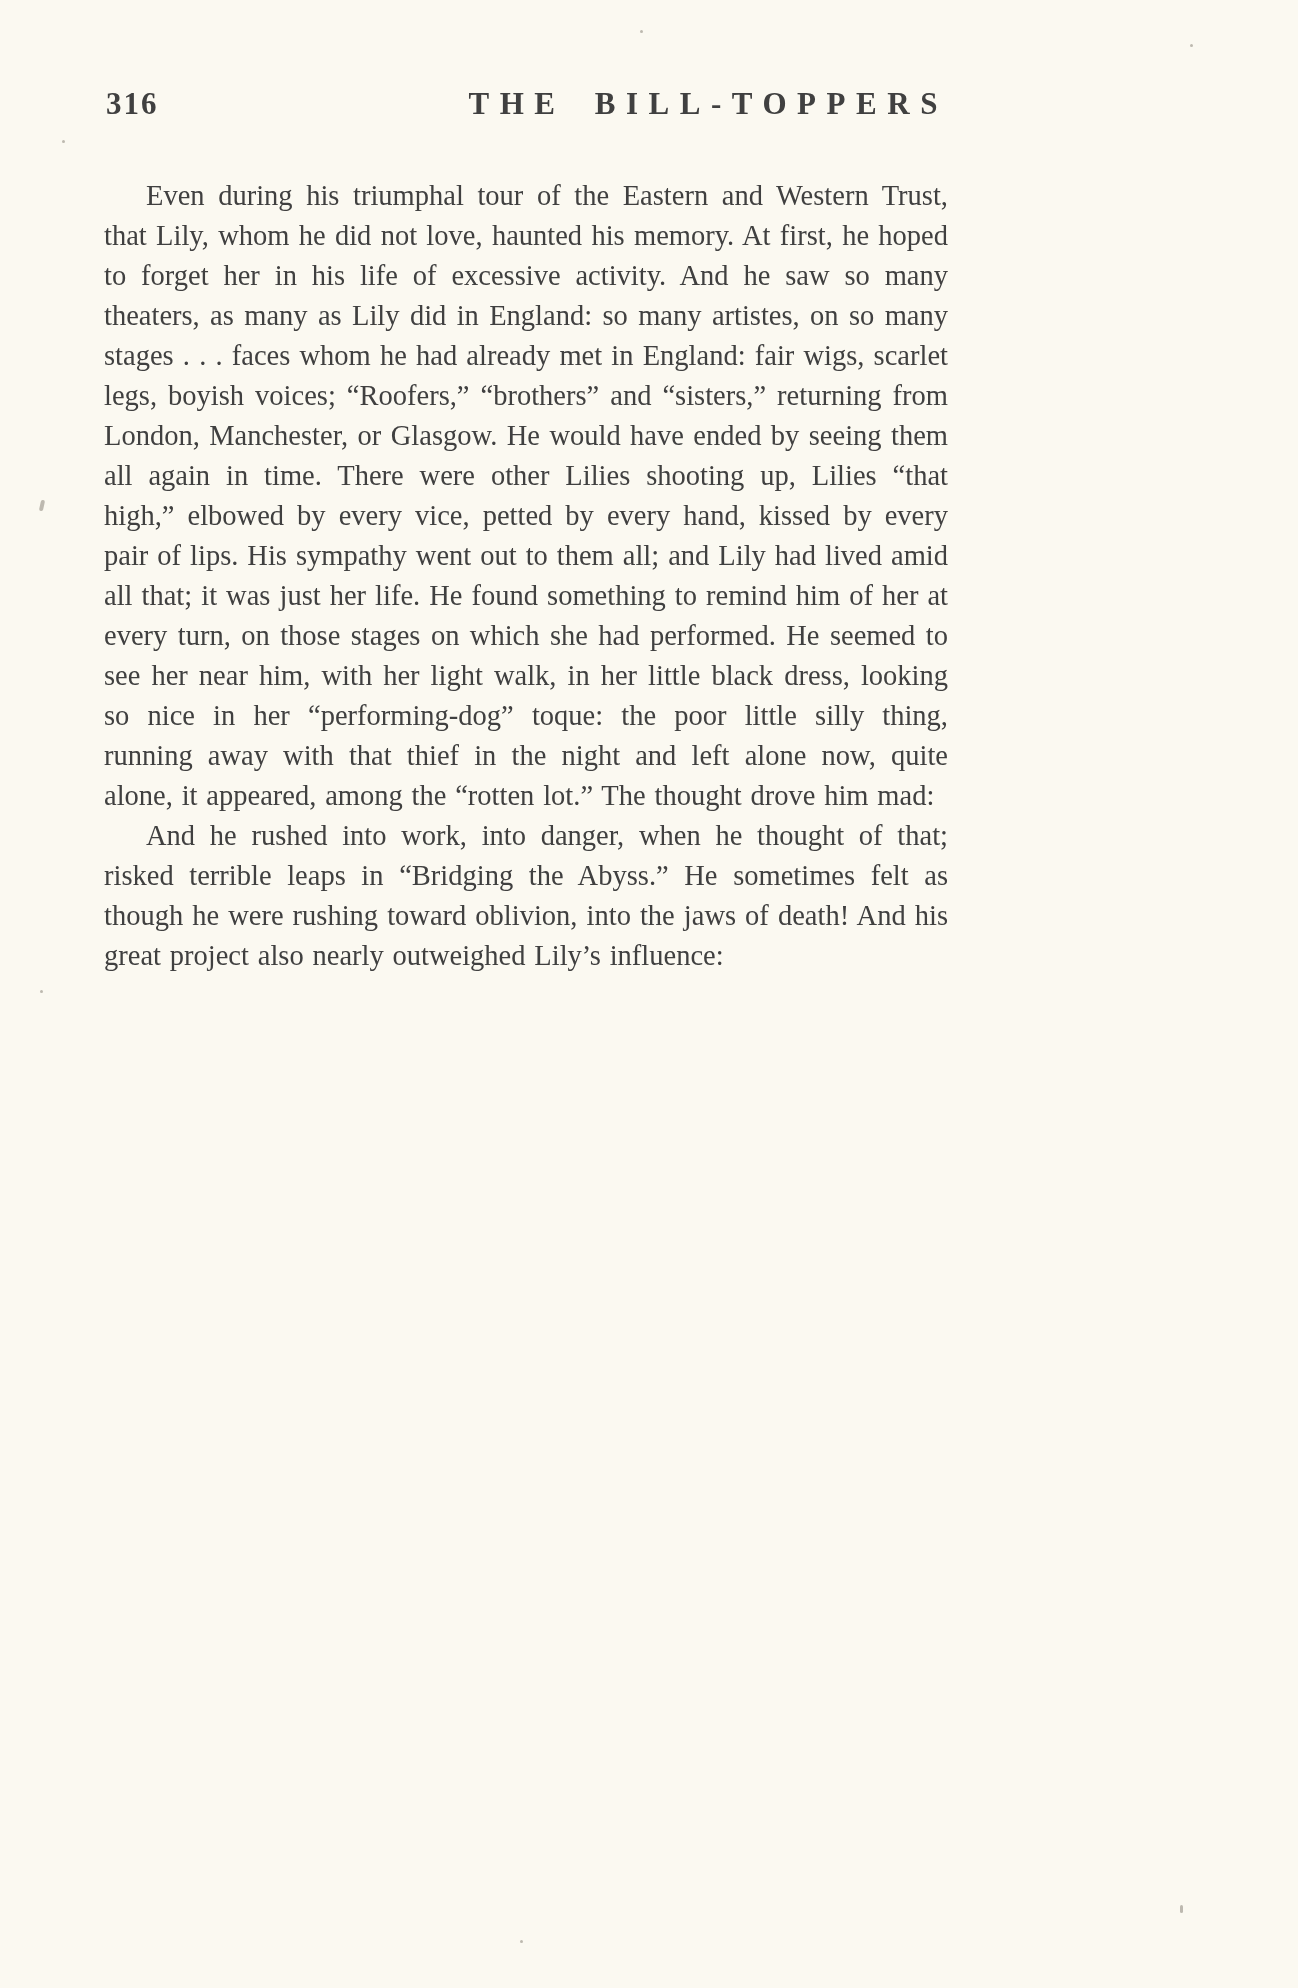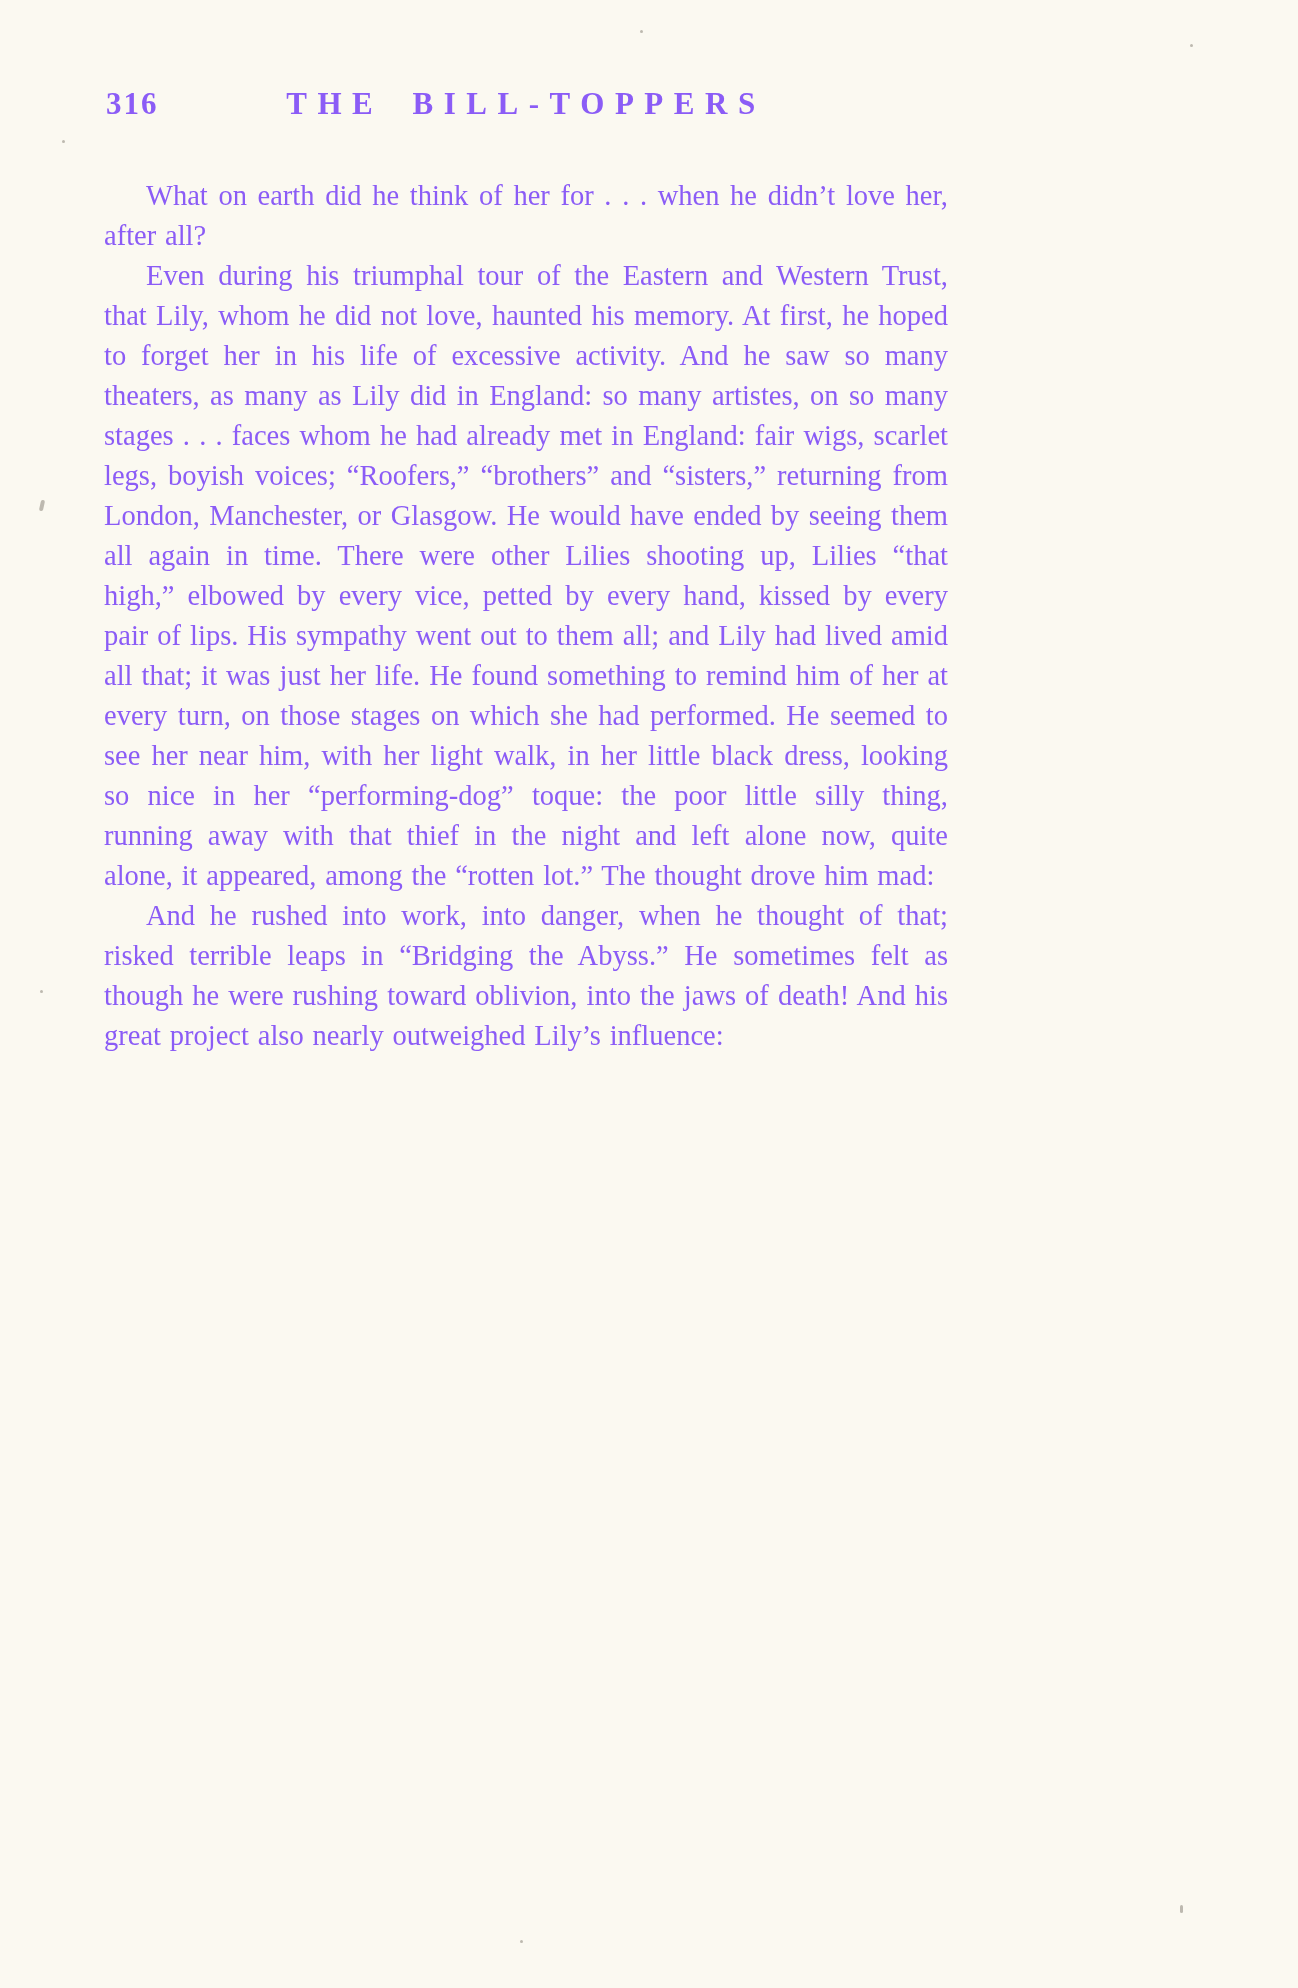--- a/index.html
+++ b/index.html
@@ -11,21 +11,21 @@
     height: 1988px;
     background: #e9e6de;
     overflow: hidden;
   }
   .page {
     position: relative;
     width: 1298px;
     height: 1988px;
     background: #fbf9f1;
     font-family: "Liberation Serif", "DejaVu Serif", serif;
-    color: #8b5cf6;
+    color: #404040;
   }
   .content {
     position: absolute;
     left: 104px;
     top: 86px;
     width: 844px;
   }
   .header {
     position: relative;
     height: 44px;
@@ -34,21 +34,21 @@
   .pagenum {
     position: absolute;
     left: 2px;
     top: 0;
     font-size: 31px;
     font-weight: bold;
     letter-spacing: 2px;
   }
   .title {
     display: block;
-    text-align: center;
+    text-align: right;
     font-size: 31px;
     font-weight: bold;
     letter-spacing: 0.34em;
     word-spacing: 0.35em;
     white-space: nowrap;
   }
   .para {
     margin: 0;
     font-size: 28.5px;
     line-height: 40px;
@@ -76,21 +76,20 @@
 
 <div class="page">
 
   <div class="content">
 
     <div class="header">
       <span class="pagenum">316</span>
       <span class="title">THE BILL-TOPPERS</span>
     </div>
 
-    <p class="para">What on earth did he think of her for . . . when he didn’t love her, after all?</p>
 
     <p class="para">Even during his triumphal tour of the Eastern and Western Trust, that Lily, whom he did not love, haunted his memory. At first, he hoped to forget her in his life of excessive activity. And he saw so many theaters, as many as Lily did in England: so many artistes, on so many stages . . . faces whom he had already met in England: fair wigs, scarlet legs, boyish voices; “Roofers,” “brothers” and “sisters,” returning from London, Manchester, or Glasgow. He would have ended by seeing them all again in time. There were other Lilies shooting up, Lilies “that high,” elbowed by every vice, petted by every hand, kissed by every pair of lips. His sympathy went out to them all; and Lily had lived amid all that; it was just her life. He found something to remind him of her at every turn, on those stages on which she had performed. He seemed to see her near him, with her light walk, in her little black dress, looking so nice in her “performing-dog” toque: the poor little silly thing, running away with that thief in the night and left alone now, quite alone, it appeared, among the “rotten lot.” The thought drove him mad:</p>
 
 
     <p class="para">And he rushed into work, into danger, when he thought of that; risked terrible leaps in “Bridging the Abyss.” He sometimes felt as though he were rushing toward oblivion, into the jaws of death! And his great project also nearly outweighed Lily’s influence:</p>
 
 
   </div>
 
   <div class="speck s1"></div>

